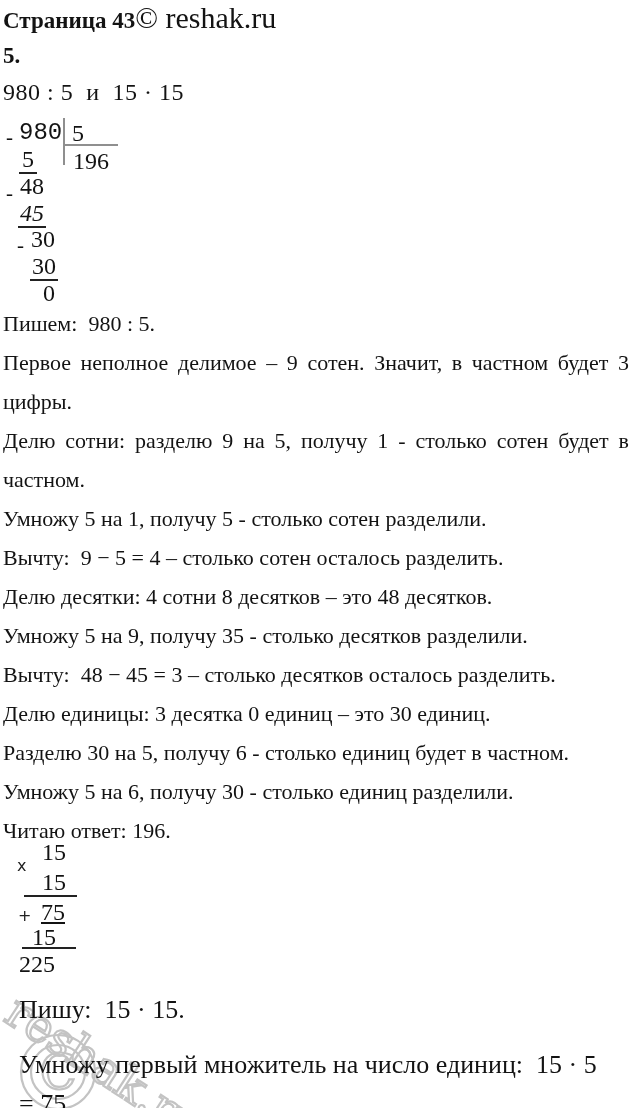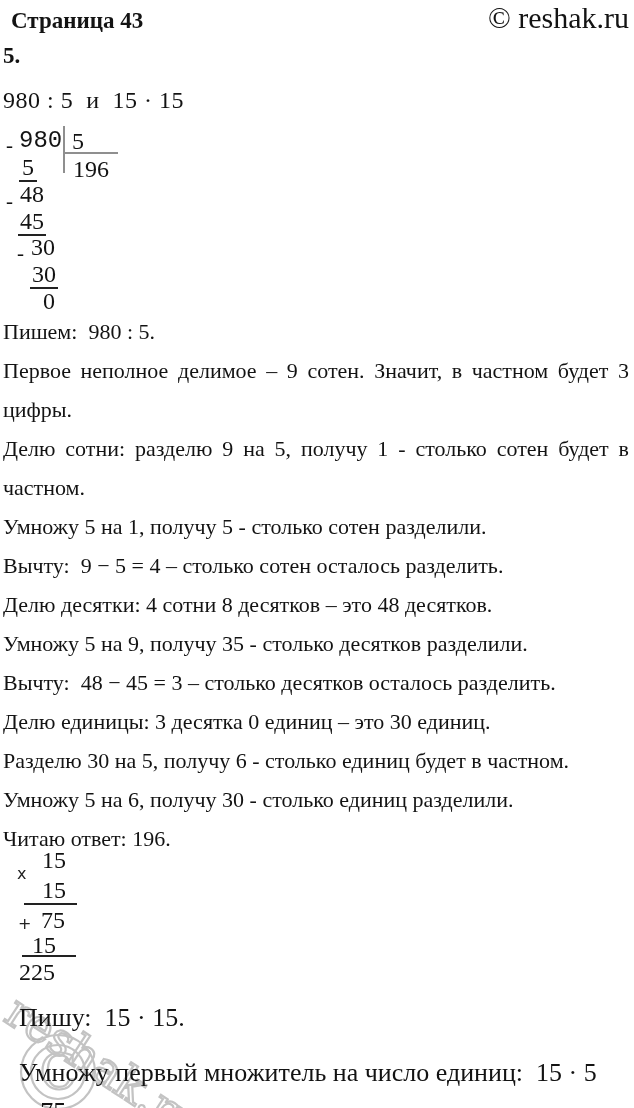--- a/index.html
+++ b/index.html
@@ -5,62 +5,62 @@
   html, body { margin: 0; padding: 0; }
   body {
     width: 634px; height: 1108px;
     background: #ffffff; color: #131313;
     font-family: "Liberation Serif", "DejaVu Serif", serif;
     overflow: hidden; position: relative;
   }
   .page { position: relative; z-index: 1; padding: 4px 5px 0 3px; }
 
   
-  .header { display: flex; justify-content: space-between; align-items: baseline; line-height: 28px; margin-left: 8px; }
+  .header { display: flex; align-items: baseline; line-height: 28px; }
   .page-title { font-size: 23px; font-weight: bold; }
   .copyright { font-size: 30px; }
 
   .problem-number { font-size: 23px; font-weight: bold; line-height: 26px; margin-top: 8px; }
-  .expression { font-size: 24px; line-height: 26px; margin-top: 18px; letter-spacing: 0.5px; }
+  .expression { font-size: 24px; line-height: 26px; margin-top: 10px; letter-spacing: 0.5px; }
 
   
   .division { position: relative; height: 186px; margin-top: 12px; font-size: 24px; }
   .division span { position: absolute; line-height: 1; white-space: pre; }
   .d-minus { font-size: 21px; }
   .d-m1 { left: 3px;  top: 10px; }
   .d-dividend { left: 16px; top: 4px; font-family: Liberation Mono, monospace; }
   .d-vbar  { position: absolute; left: 60px; top: 1px; height: 47px; border-left: 2px solid #8f8f8f; }
   .d-divisor { left: 69px; top: 4px; }
   .d-hline { position: absolute; left: 60px; top: 27px; width: 55px; border-top: 2px solid #8f8f8f; }
   .d-quotient { left: 70px; top: 32px; }
   .d-sub1 { left: 16px; top: 30px; border-bottom: 2px solid #222; padding: 0 3px 1px 3px; }
   .d-m2 { left: 3px;  top: 66px; }
   .d-rem1 { left: 17px; top: 57px; }
-  .d-sub2 { left: 15px; top: 84px; border-bottom: 2px solid #222; padding: 0 2px 1px 2px; }
+  .d-sub2 { left: 15px; top: 84px; border-bottom: 2px solid #222; padding: 0 2px 1px 2px; font-style: italic; }
   .d-m3 { left: 14px; top: 118px; }
   .d-rem2 { left: 28px; top: 110px; }
   .d-sub3 { left: 27px; top: 137px; border-bottom: 2px solid #222; padding: 0 2px 1px 2px; }
   .d-zero { left: 40px; top: 164px; }
 
   
   .solution p {
     margin: 0; font-size: 22px; line-height: 39px;
     text-align: justify; text-align-last: left;
   }
   .solution { margin-top: 1px; }
 
   
   .mult { position: relative; height: 142px; margin-top: -18px; font-size: 24px; }
   .mult span { position: absolute; line-height: 1; white-space: pre; }
   .m-sign { font-family: "DejaVu Sans", sans-serif; font-size: 16px; color: #222; }
   .m-times { left: 14px; top: 26px; }
   .m-f1 { left: 39px; top: 8px; }
   .m-f2 { left: 39px; top: 38px; }
   .m-line1 { position: absolute; left: 21px; top: 63px; width: 53px; border-top: 2px solid #222; }
-  .m-p1 { left: 38px; top: 68px; }
+  .m-p1 { left: 38px; top: 68px; text-decoration: underline; }
   .m-plus { left: 15px; top: 76px; }
   .m-p2 { left: 29px; top: 93px; }
   .m-line2 { position: absolute; left: 19px; top: 115px; width: 54px; border-top: 2px solid #222; }
   .m-prod { left: 16px; top: 120px; }
 
   .footer-text p { margin: 16px; font-size: 26px; line-height: 39px; }
 
   
   .watermark { position: absolute; left: 0; top: 0; z-index: 0; pointer-events: none; }
 </style>

